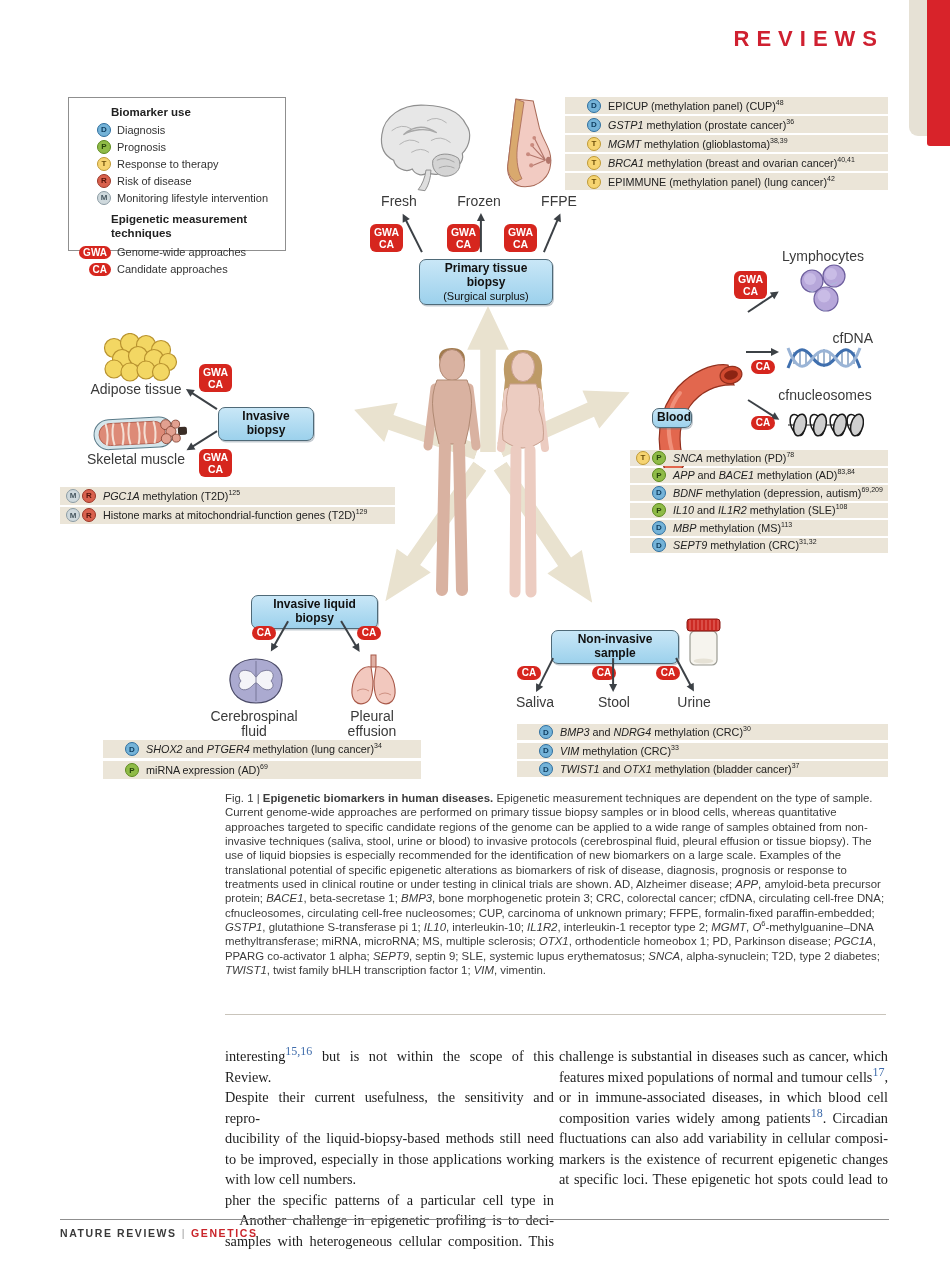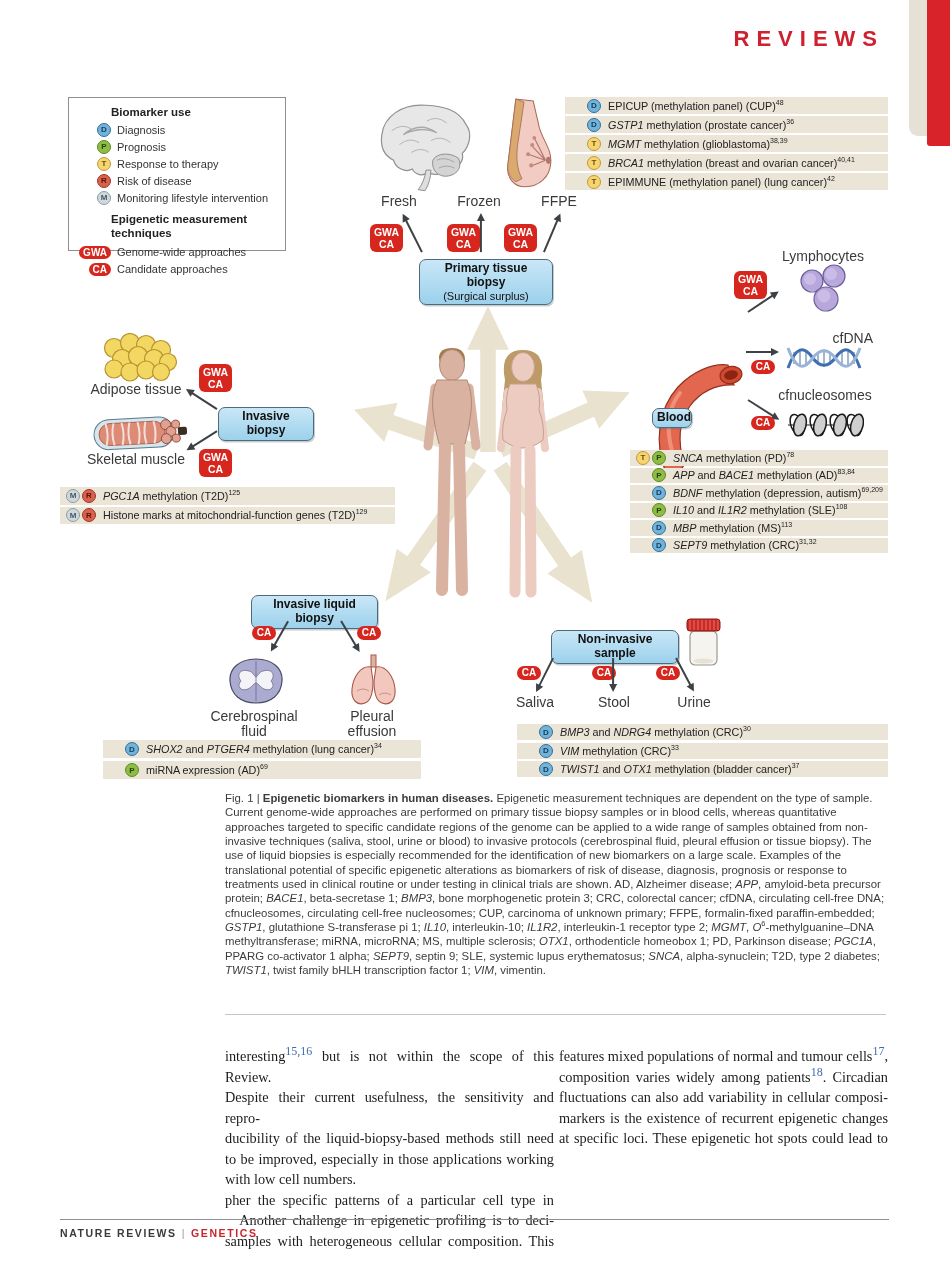--- a/index.html
+++ b/index.html
@@ -484,21 +484,23 @@
     <div class="bodyline">interesting<sup class="ref">15,16</sup> but is not within the scope of this Review.</div>
     <div class="bodyline">Despite their current usefulness, the sensitivity and repro-</div>
     <div class="bodyline">ducibility of the liquid-biopsy-based methods still need</div>
     <div class="bodyline">to be improved, especially in those applications working</div>
     <div class="bodyline pend">with low cell numbers.</div>
     <div class="bodyline">pher the specific patterns of a particular cell type in</div>
     <div class="bodyline"> Another challenge in epigenetic profiling is to deci-</div>
     <div class="bodyline">samples with heterogeneous cellular composition. This</div>
   </div>
   <div class="abs bodycol" style="left:559px;top:1046px;width:329px;">
+    <div class="bodyline">challenge is substantial in diseases such as cancer, which</div>
     <div class="bodyline">features mixed populations of normal and tumour cells<sup class="ref">17</sup>,</div>
+    <div class="bodyline">or in immune-associated diseases, in which blood cell</div>
     <div class="bodyline">composition varies widely among patients<sup class="ref">18</sup>. Circadian</div>
     <div class="bodyline">fluctuations can also add variability in cellular composi-</div>
     <div class="bodyline">markers is the existence of recurrent epigenetic changes</div>
     <div class="bodyline">at specific loci. These epigenetic hot spots could lead to</div>
   </div>
 
   <div class="abs footrule" style="left:60px;top:1219px;width:829px;height:1px;"></div>
   <div class="abs footer" style="left:60px;top:1227px;">
     <span>NATURE REVIEWS</span><span class="sep">|</span><span class="red">GENETICS</span>
   </div>

